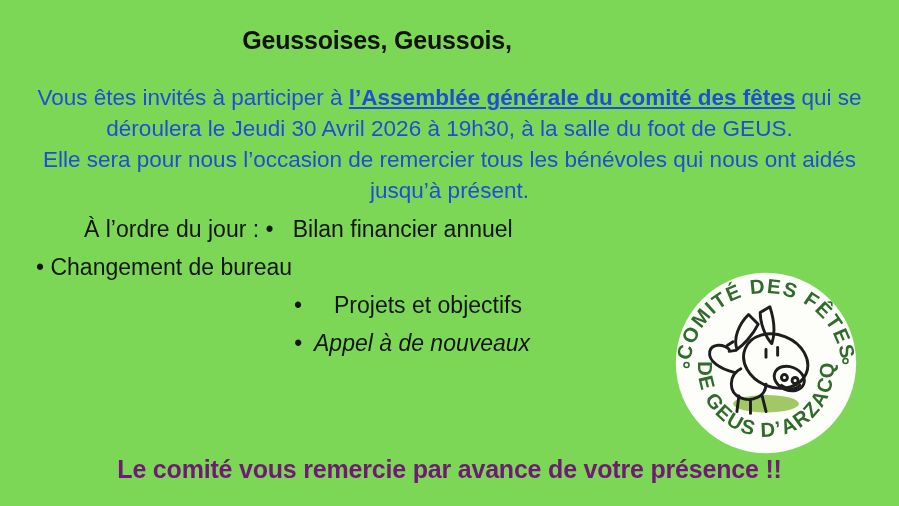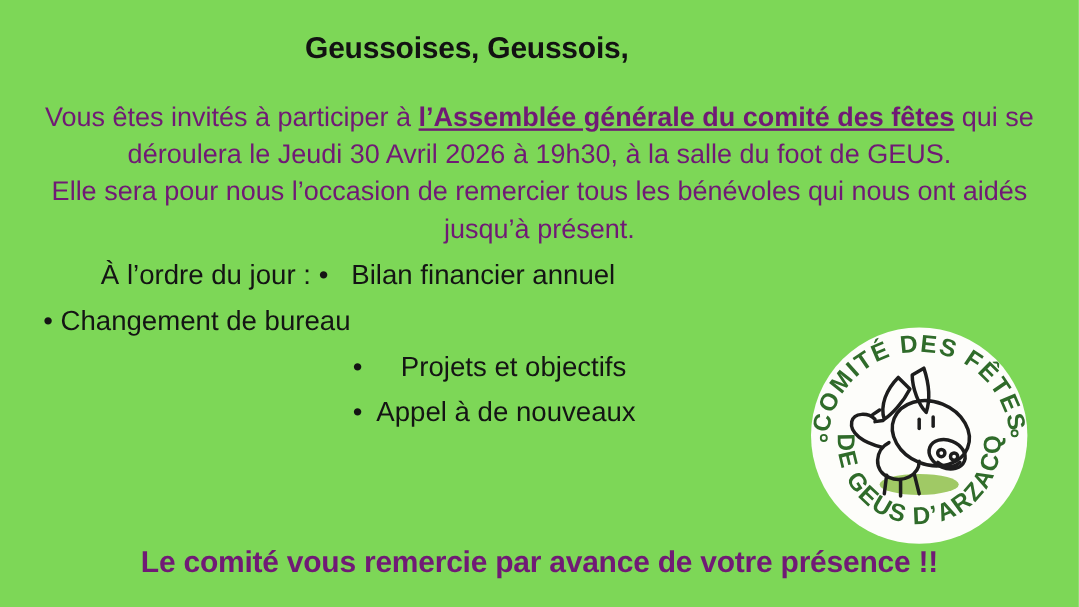--- a/index.html
+++ b/index.html
@@ -19,40 +19,40 @@
     background: #7dd757;
     font-family: "Liberation Sans", sans-serif;
     color: #111111;
     overflow: hidden;
   }
 
   
   .heading {
     position: absolute;
     top: 27px;
-    left: 12px;
+    left: 0;
     width: 754px;
     text-align: center;
     font-size: 25px;
     font-weight: bold;
     letter-spacing: -0.2px;
     color: #121212;
     line-height: 1.1;
   }
 
   
   .intro {
     position: absolute;
     top: 82px;
     left: 22px;
     width: 855px;
     text-align: center;
     font-size: 22.5px;
     line-height: 31px;
-    color: #701a75;
+    color: #1d4ed8;
   }
   .intro .strong-underline {
     font-weight: bold;
     text-decoration: underline;
     text-underline-offset: 2px;
   }
 
   
   .agenda {
     position: absolute;
@@ -66,21 +66,21 @@
   }
   .agenda-row {
     display: block;
     white-space: pre;
     height: 38px;
   }
   .agenda-row.r1 { padding-left: 48px; }
   .agenda-row.r2 { }
   .agenda-row.r3 { padding-left: 262px; }
   .agenda-row.r4 { padding-left: 258px; }
-  .agenda-row.r5 { padding-left: 258px; }
+  .agenda-row.r5 { padding-left: 258px; font-style: italic; }
   .agenda-row.r6 { padding-left: 338px; }
 
   .bullet-dot {
     display: inline-block;
     font-size: 23px;
     line-height: 1;
   }
 
   
   .footer {

